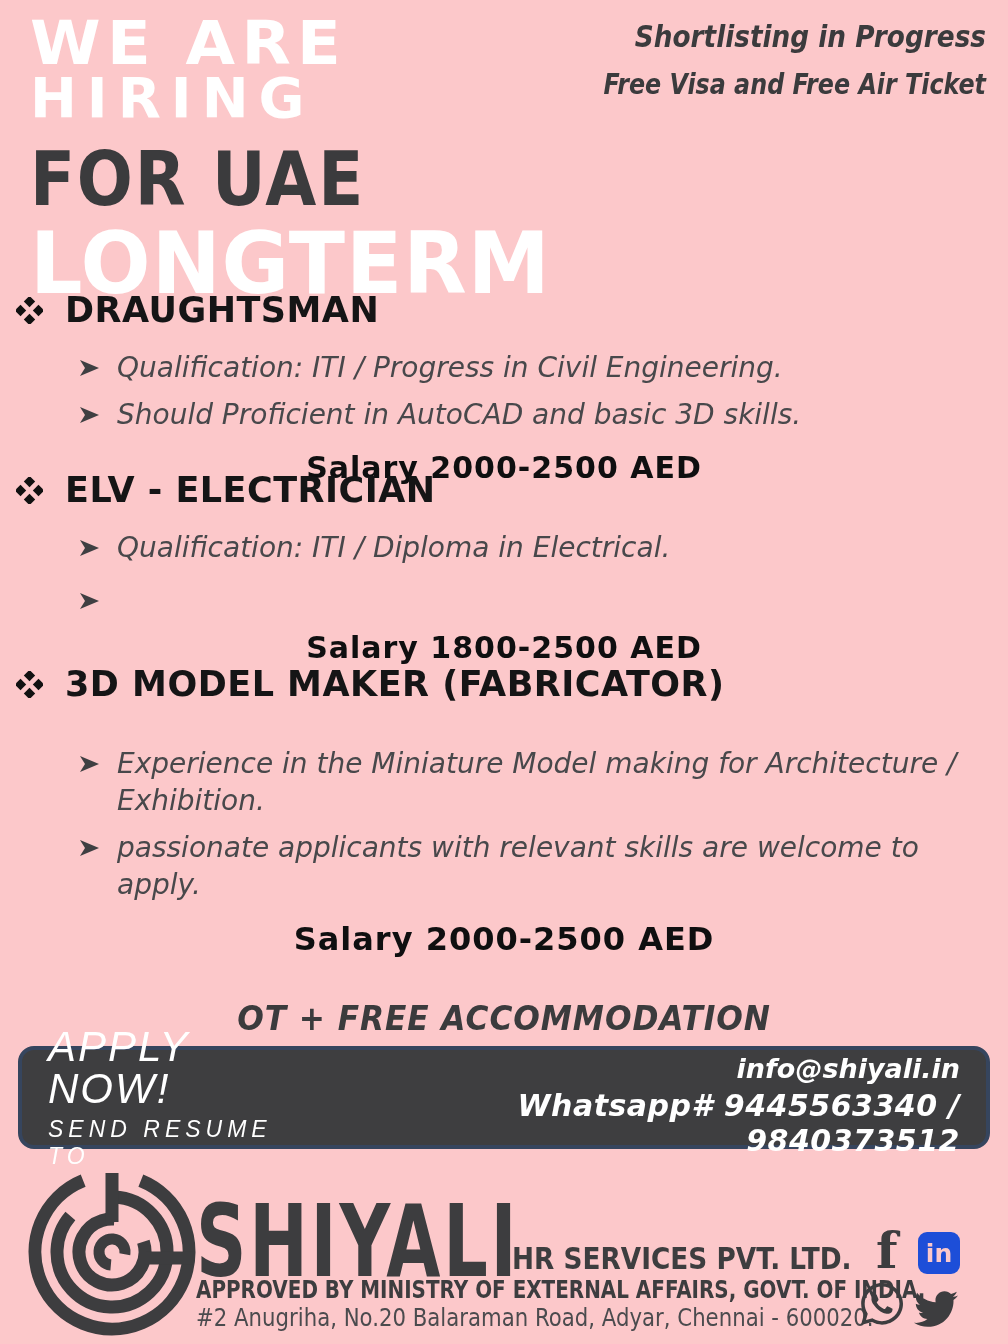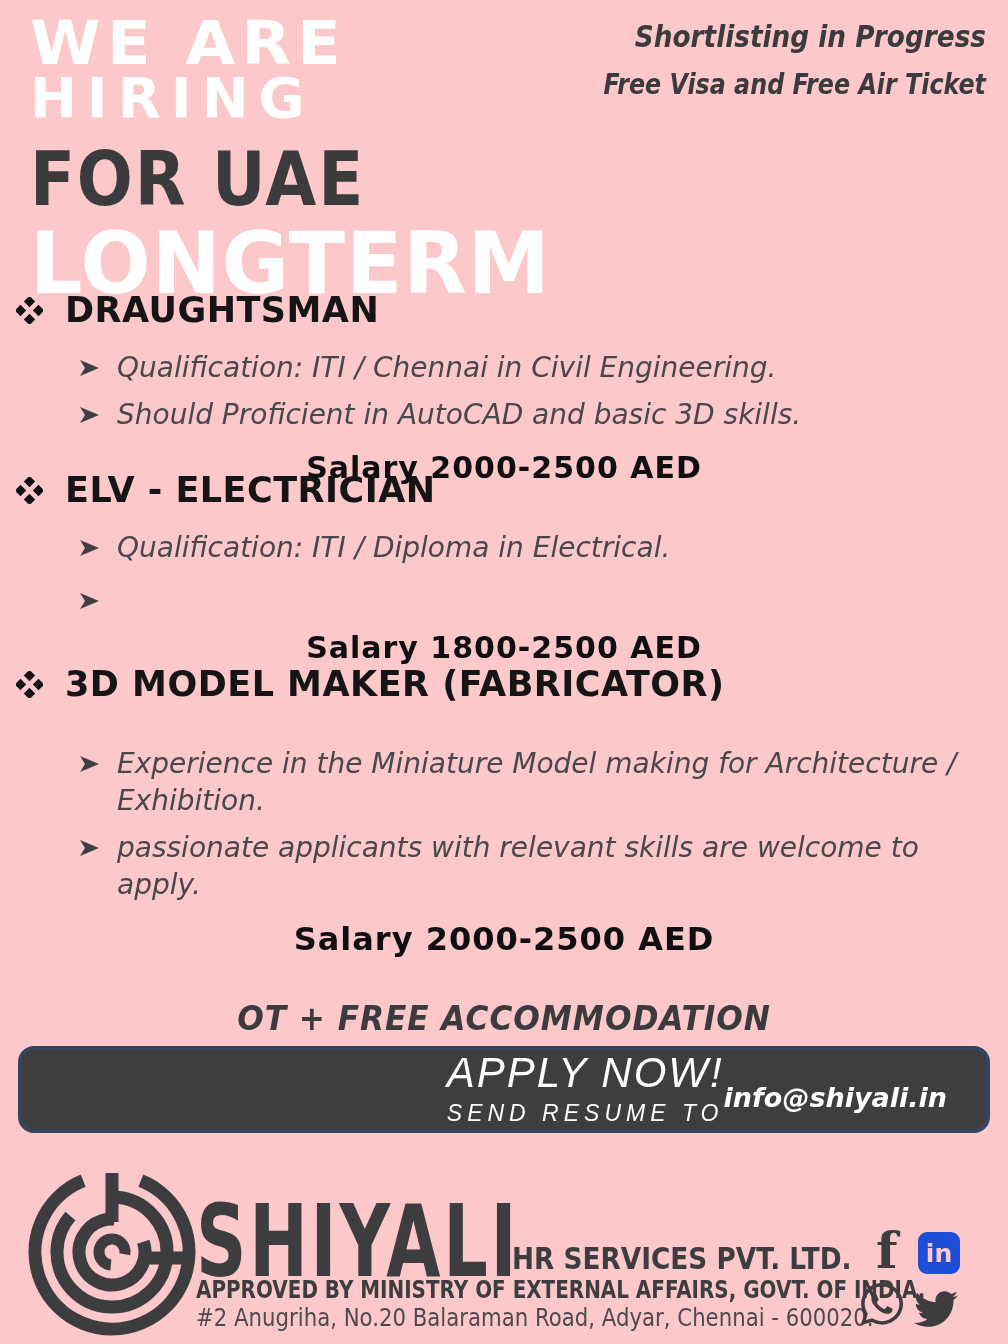--- a/index.html
+++ b/index.html
@@ -55,25 +55,25 @@
   
   .perks {
     position:absolute; top:998px; left:50%;
     transform:translateX(-50%) scaleX(0.92);
     font-style:italic; font-weight:bold; font-size:34px; color:#3b3b3d;
     white-space:nowrap; letter-spacing:1px;
   }
 
   
   .apply-box {
-    position:absolute; left:18px; top:1046px; width:972px; height:87px;
+    position:absolute; left:18px; top:1046px; width:972px; height:103px;
     box-sizing:border-box;
     background:#3e3e40; border:4px solid #36455e; border-radius:16px;
-    display:flex; justify-content:flex-end; align-items:center;
-    padding:0 39px;
+    display:flex; justify-content:space-between; align-items:center;
+    padding:0 26px;
   }
   .apply-left { font-family:"Liberation Sans", sans-serif; color:#ffffff; }
   .apply-headline { font-style:italic; font-size:42px; font-weight:400; letter-spacing:2px; line-height:1; }
   .apply-subline { font-style:italic; font-size:23px; letter-spacing:5px; margin-top:6px; }
   .apply-right { text-align:right; color:#ffffff; }
   .apply-email { font-style:italic; font-weight:bold; font-size:27px;margin-top:16px; }
   .apply-whatsapp { font-style:italic; font-weight:bold; font-size:30px; margin-top:4px; letter-spacing:0.5px; }
 
   
   .logo { position:absolute; left:26px; top:1166px; }
@@ -143,21 +143,21 @@
       </span>
       <h2>DRAUGHTSMAN</h2>
     </div>
     <ul class="bullets">
       <li>
         <span class="arrow">
           <svg width="19" height="18" viewBox="0 0 19 18">
               <polygon points="0,1 19,9 0,17 5,9" fill="#3f3f42"></polygon>
             </svg>
         </span>
-        <span class="bullet-text">Qualification: ITI / Chennai in Civil Engineering.</span>
+        <span class="bullet-text">Qualification: ITI / Progress in Civil Engineering.</span>
       </li>
       <li>
         <span class="arrow">
           <svg width="19" height="18" viewBox="0 0 19 18">
               <polygon points="0,1 19,9 0,17 5,9" fill="#3f3f42"></polygon>
             </svg>
         </span>
         <span class="bullet-text">Should Proficient in AutoCAD and basic 3D skills.</span>
       </li>
     </ul>
@@ -235,20 +235,21 @@
 
   <div class="perks">OT + FREE ACCOMMODATION</div>
 
   <div class="apply-box">
     <div class="apply-left">
       <div class="apply-headline">APPLY NOW!</div>
       <div class="apply-subline">SEND RESUME TO</div>
     </div>
     <div class="apply-right">
       <div class="apply-email">info@shiyali.in</div>
+      <div class="apply-whatsapp">Whatsapp# 9445563340 / 9840373512</div>
     </div>
   </div>
 
   <span class="logo">
     <svg width="172" height="172" viewBox="0 0 172 172" fill="none">
       <g stroke="#3d3d3f" stroke-width="13">
         <circle cx="86" cy="86" r="77" stroke-dasharray="424 60" transform="rotate(-68 86 86)"></circle>
         <circle cx="86" cy="86" r="55" stroke-dasharray="296 50" transform="rotate(-88 86 86)"></circle>
         <circle cx="86" cy="86" r="33" stroke-dasharray="168 40" transform="rotate(-18 86 86)"></circle>
         <circle cx="86" cy="86" r="13" stroke-width="11" stroke-dasharray="62 20" transform="rotate(95 86 86)"></circle>

